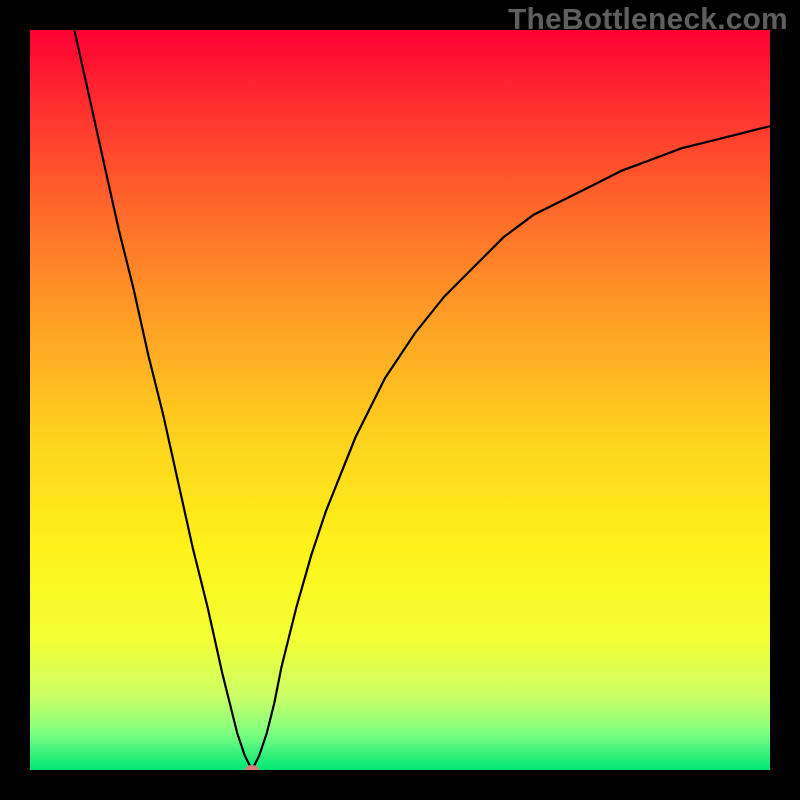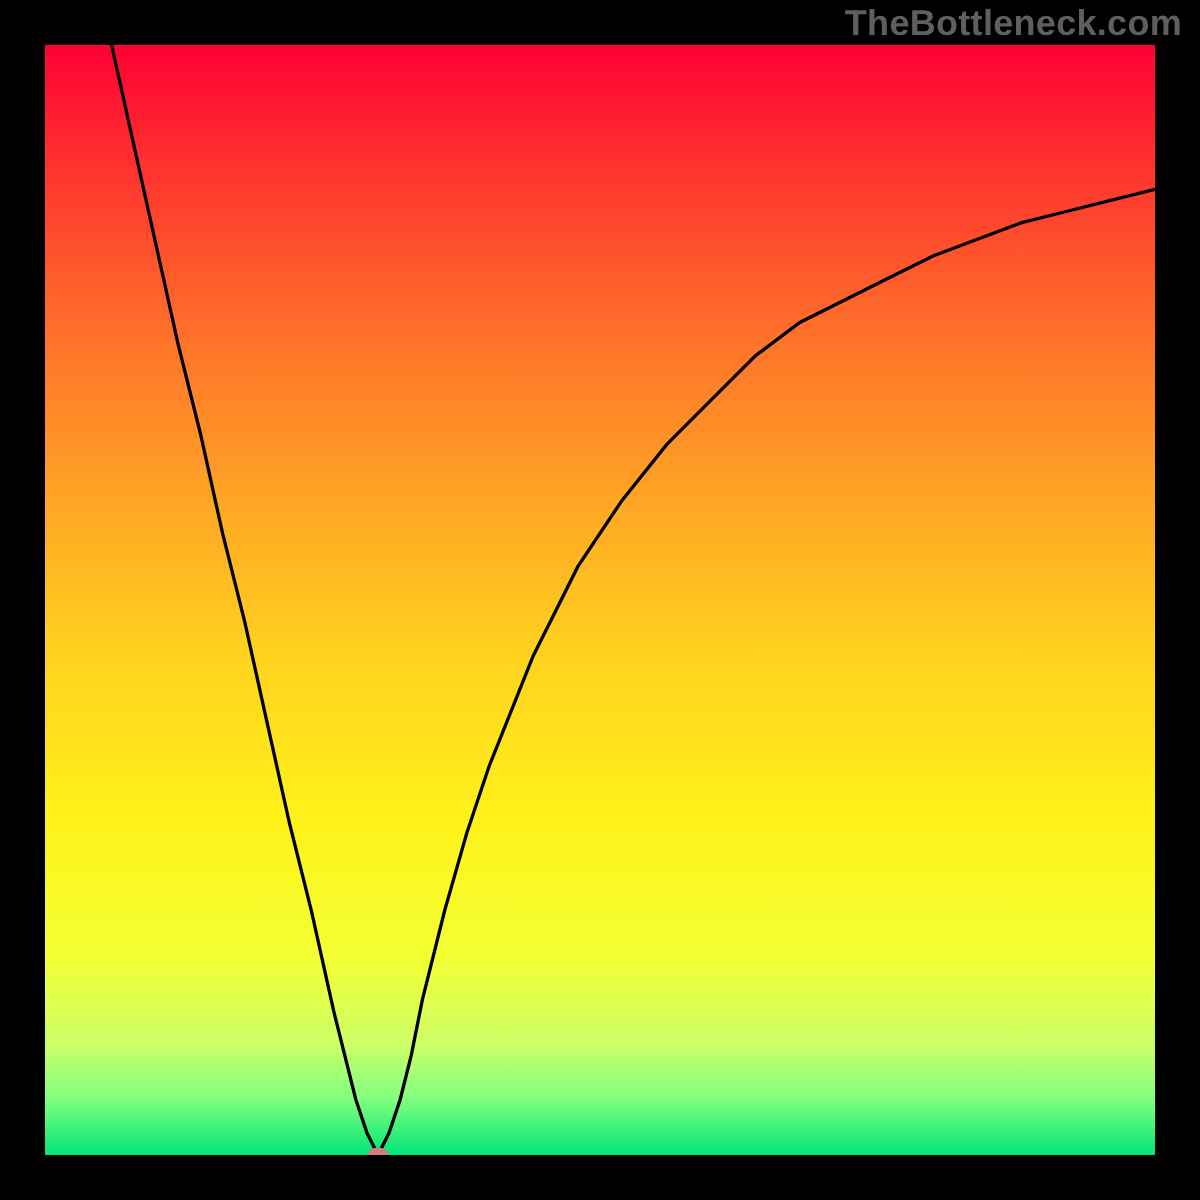--- a/index.html
+++ b/index.html
@@ -8,21 +8,21 @@
     position: relative;
     width: 800px;
     height: 800px;
     background: #000;
   }
   .watermark {
     position: absolute;
     top: 2px;
     right: 12px;
     font-family: Arial, Helvetica, sans-serif;
-    font-size: 24px;
+    font-size: 30px;
     font-weight: 600;
     color: #5f5f5f;
     letter-spacing: 0.2px;
     z-index: 10;
   }
   .plot-area {
     position: absolute;
     left: 30px;
     top: 30px;
     width: 740px;

